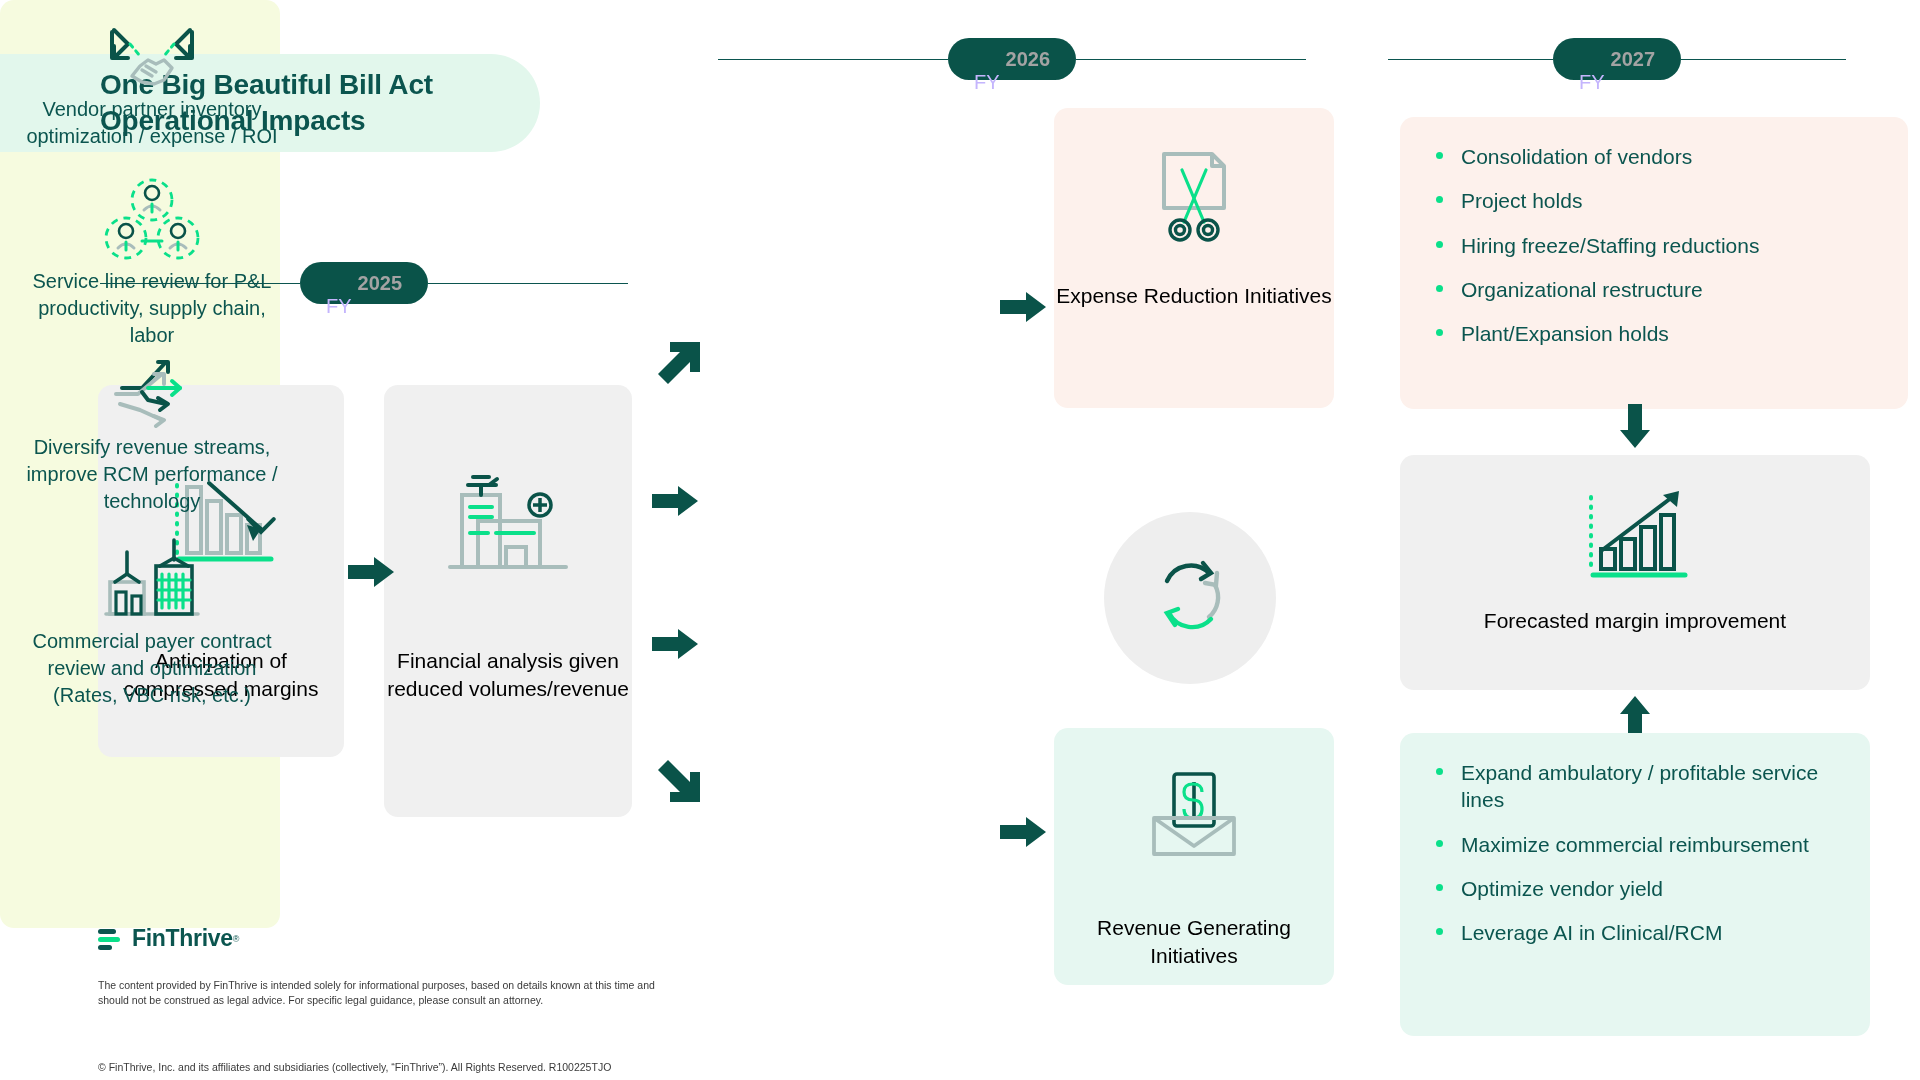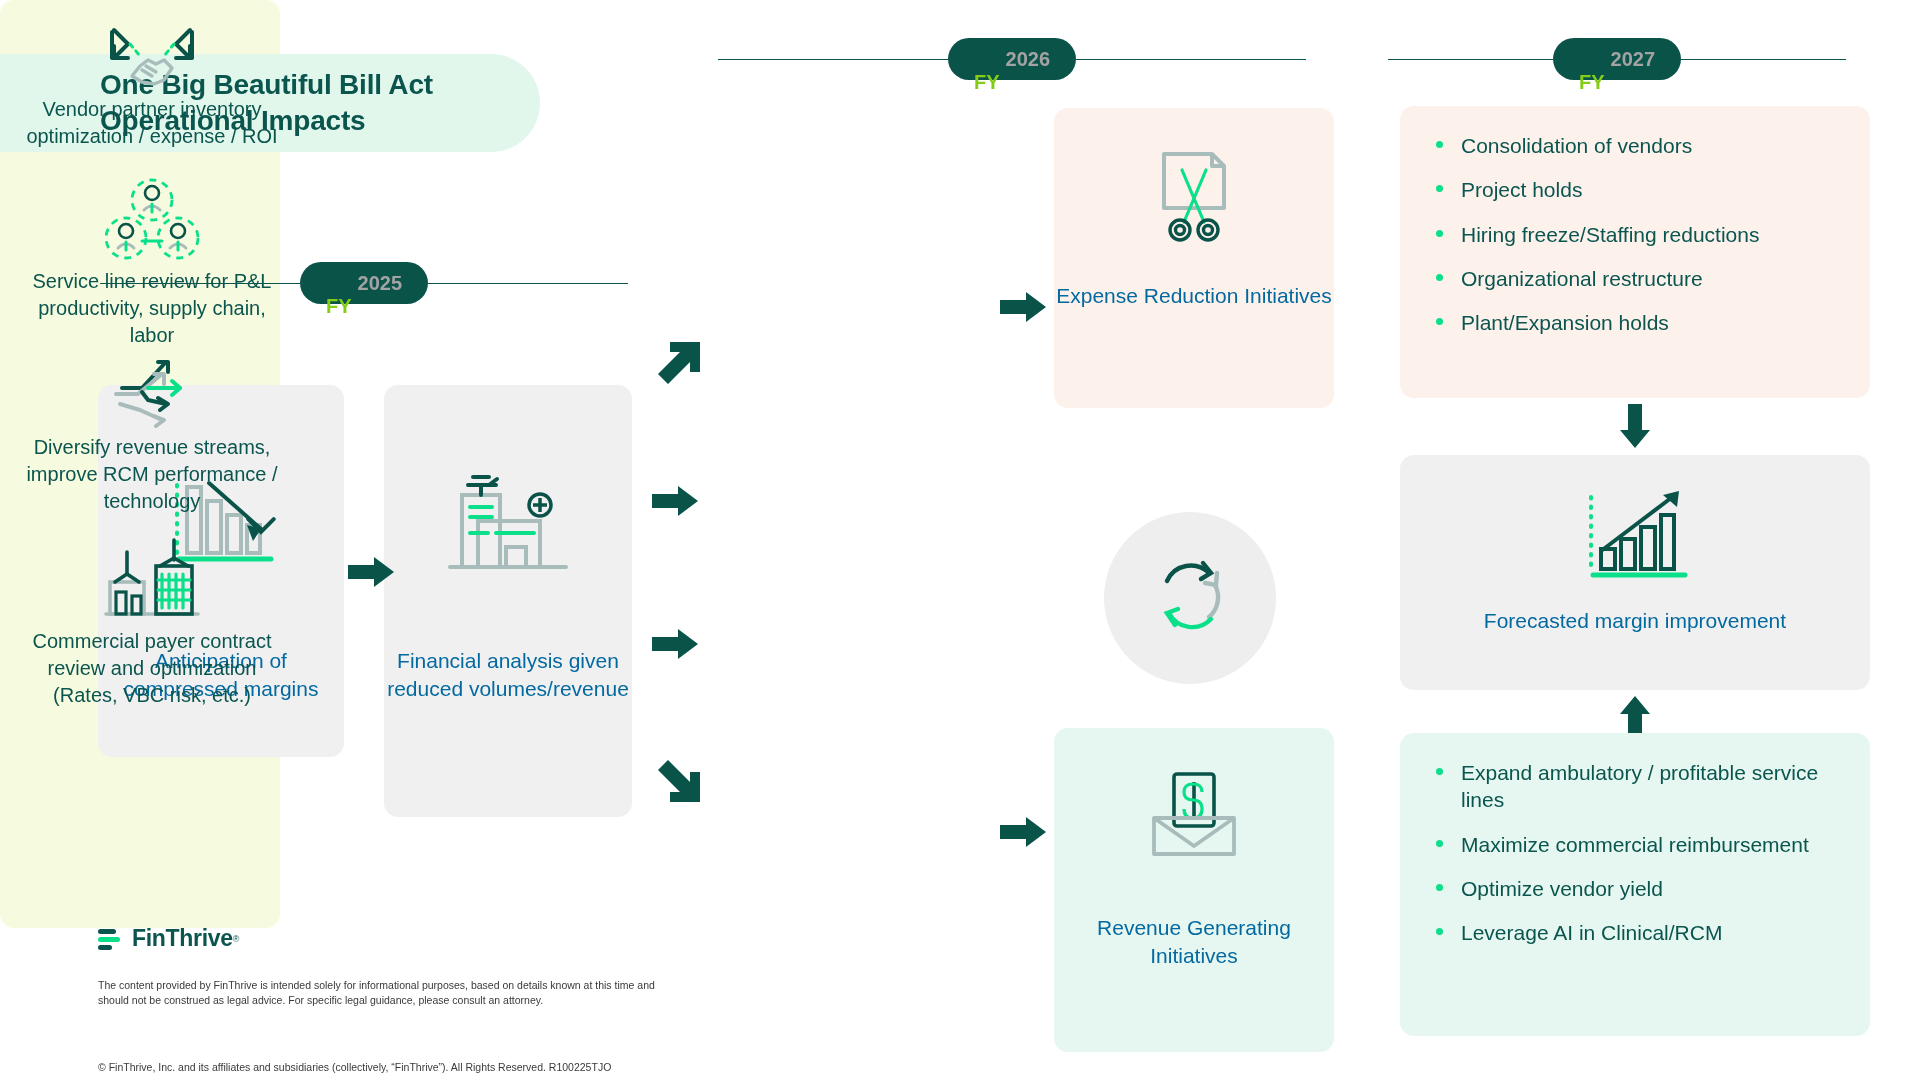--- a/index.html
+++ b/index.html
@@ -28,32 +28,32 @@
 
   
   .rail{position:absolute;display:flex;align-items:center;}
   .rail .line{height:1px;background:#0b554f;flex:0 0 auto;}
   .fy-badge{
     background:#0a5349;border-radius:24px;
     height:42px;padding:0 26px;
     display:flex;align-items:center;justify-content:center;
     font-size:20px;white-space:nowrap;
   }
-  .fy-badge .fy{color:#84cc16;font-weight:700;margin-top:47px;}
+  .fy-badge .fy{color:#c4b5fd;font-weight:400;margin-top:47px;}
   .fy-badge .yr{color:#a3a3a3;font-weight:700;margin-left:6px;}
 
   #rail-2025{left:100px;top:262px;width:545px;}
   #rail-2026{left:718px;top:38px;width:620px;}
   #rail-2027{left:1388px;top:38px;width:490px;}
 
   
   .card{position:absolute;border-radius:14px;box-sizing:border-box;}
   .card-label{
     position:absolute;left:0;right:0;
-    text-align:center;font-size:21px;line-height:1.32;color:#0369a1;
+    text-align:center;font-size:21px;line-height:1.32;color:#000000;
   }
   .grey{background:#f0f0f0;}
   .peach{background:#fdf1ec;}
   .mint{background:#e6f7f1;}
 
   
   #card-anticipation{left:98px;top:385px;width:246px;height:372px;}
   #card-financial{left:384px;top:385px;width:248px;height:432px;}
 
   
@@ -61,31 +61,31 @@
 
   .lime-item{position:absolute;left:12px;width:280px;}
   .lime-item .ic{display:flex;justify-content:center;}
   .lime-item .tx{
     margin-top:6px;text-align:center;font-size:20px;line-height:1.35;color:#0b554f;
     padding:0 14px;box-sizing:border-box;
   }
 
   
   #card-expense{left:1054px;top:108px;width:280px;height:300px;}
-  #card-revenue{left:1054px;top:728px;width:280px;height:324px;}
+  #card-revenue{left:1054px;top:728px;width:280px;height:257px;}
 
   
   #medallion{
     position:absolute;left:1104px;top:512px;width:172px;height:172px;
     border-radius:50%;background:#eeeeee;
     display:flex;align-items:center;justify-content:center;
   }
 
   
-  #card-fy27-top{left:1400px;top:106px;width:470px;height:292px;}
+  #card-fy27-top{left:1400px;top:117px;width:508px;height:292px;}
   #card-margin{left:1400px;top:455px;width:470px;height:235px;}
   #card-fy27-bottom{left:1400px;top:733px;width:470px;height:303px;}
 
   ul.bullets{
     list-style:none;margin:0;padding:26px 30px 0 36px;
   }
   ul.bullets li{
     display:flex;align-items:flex-start;
     font-size:21px;line-height:1.3;color:#0b554f;
     margin-bottom:17px;

